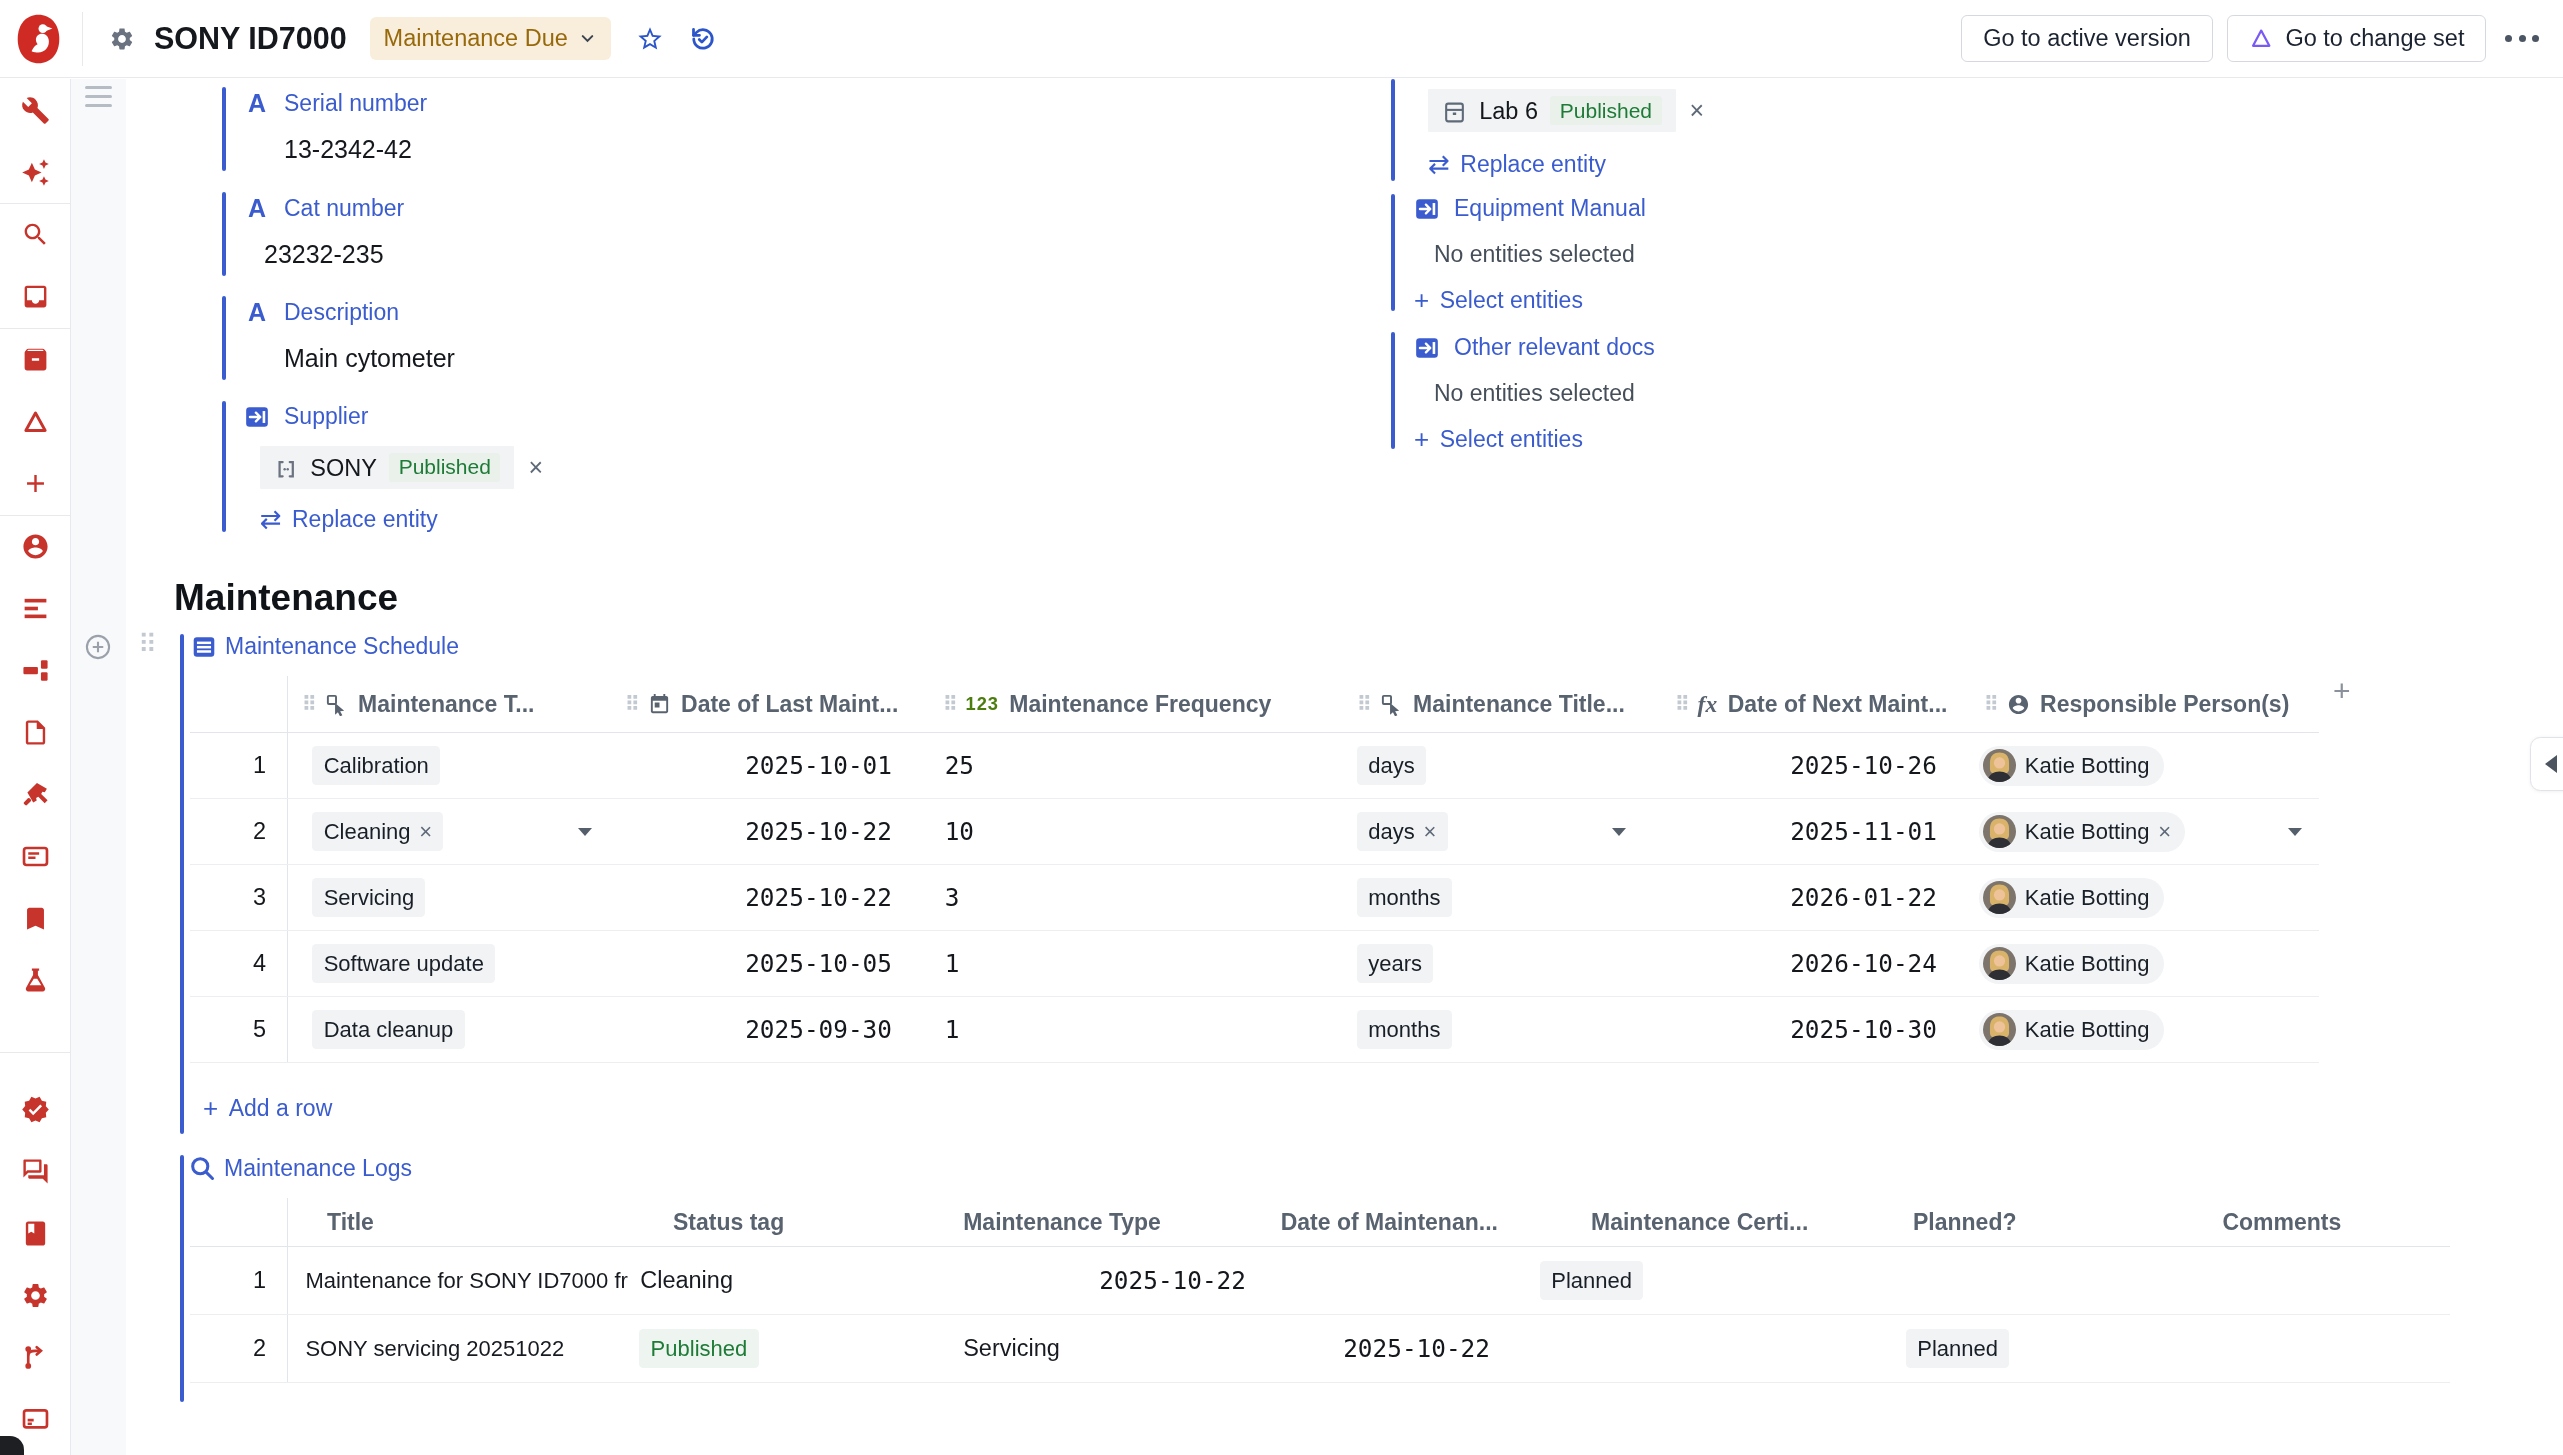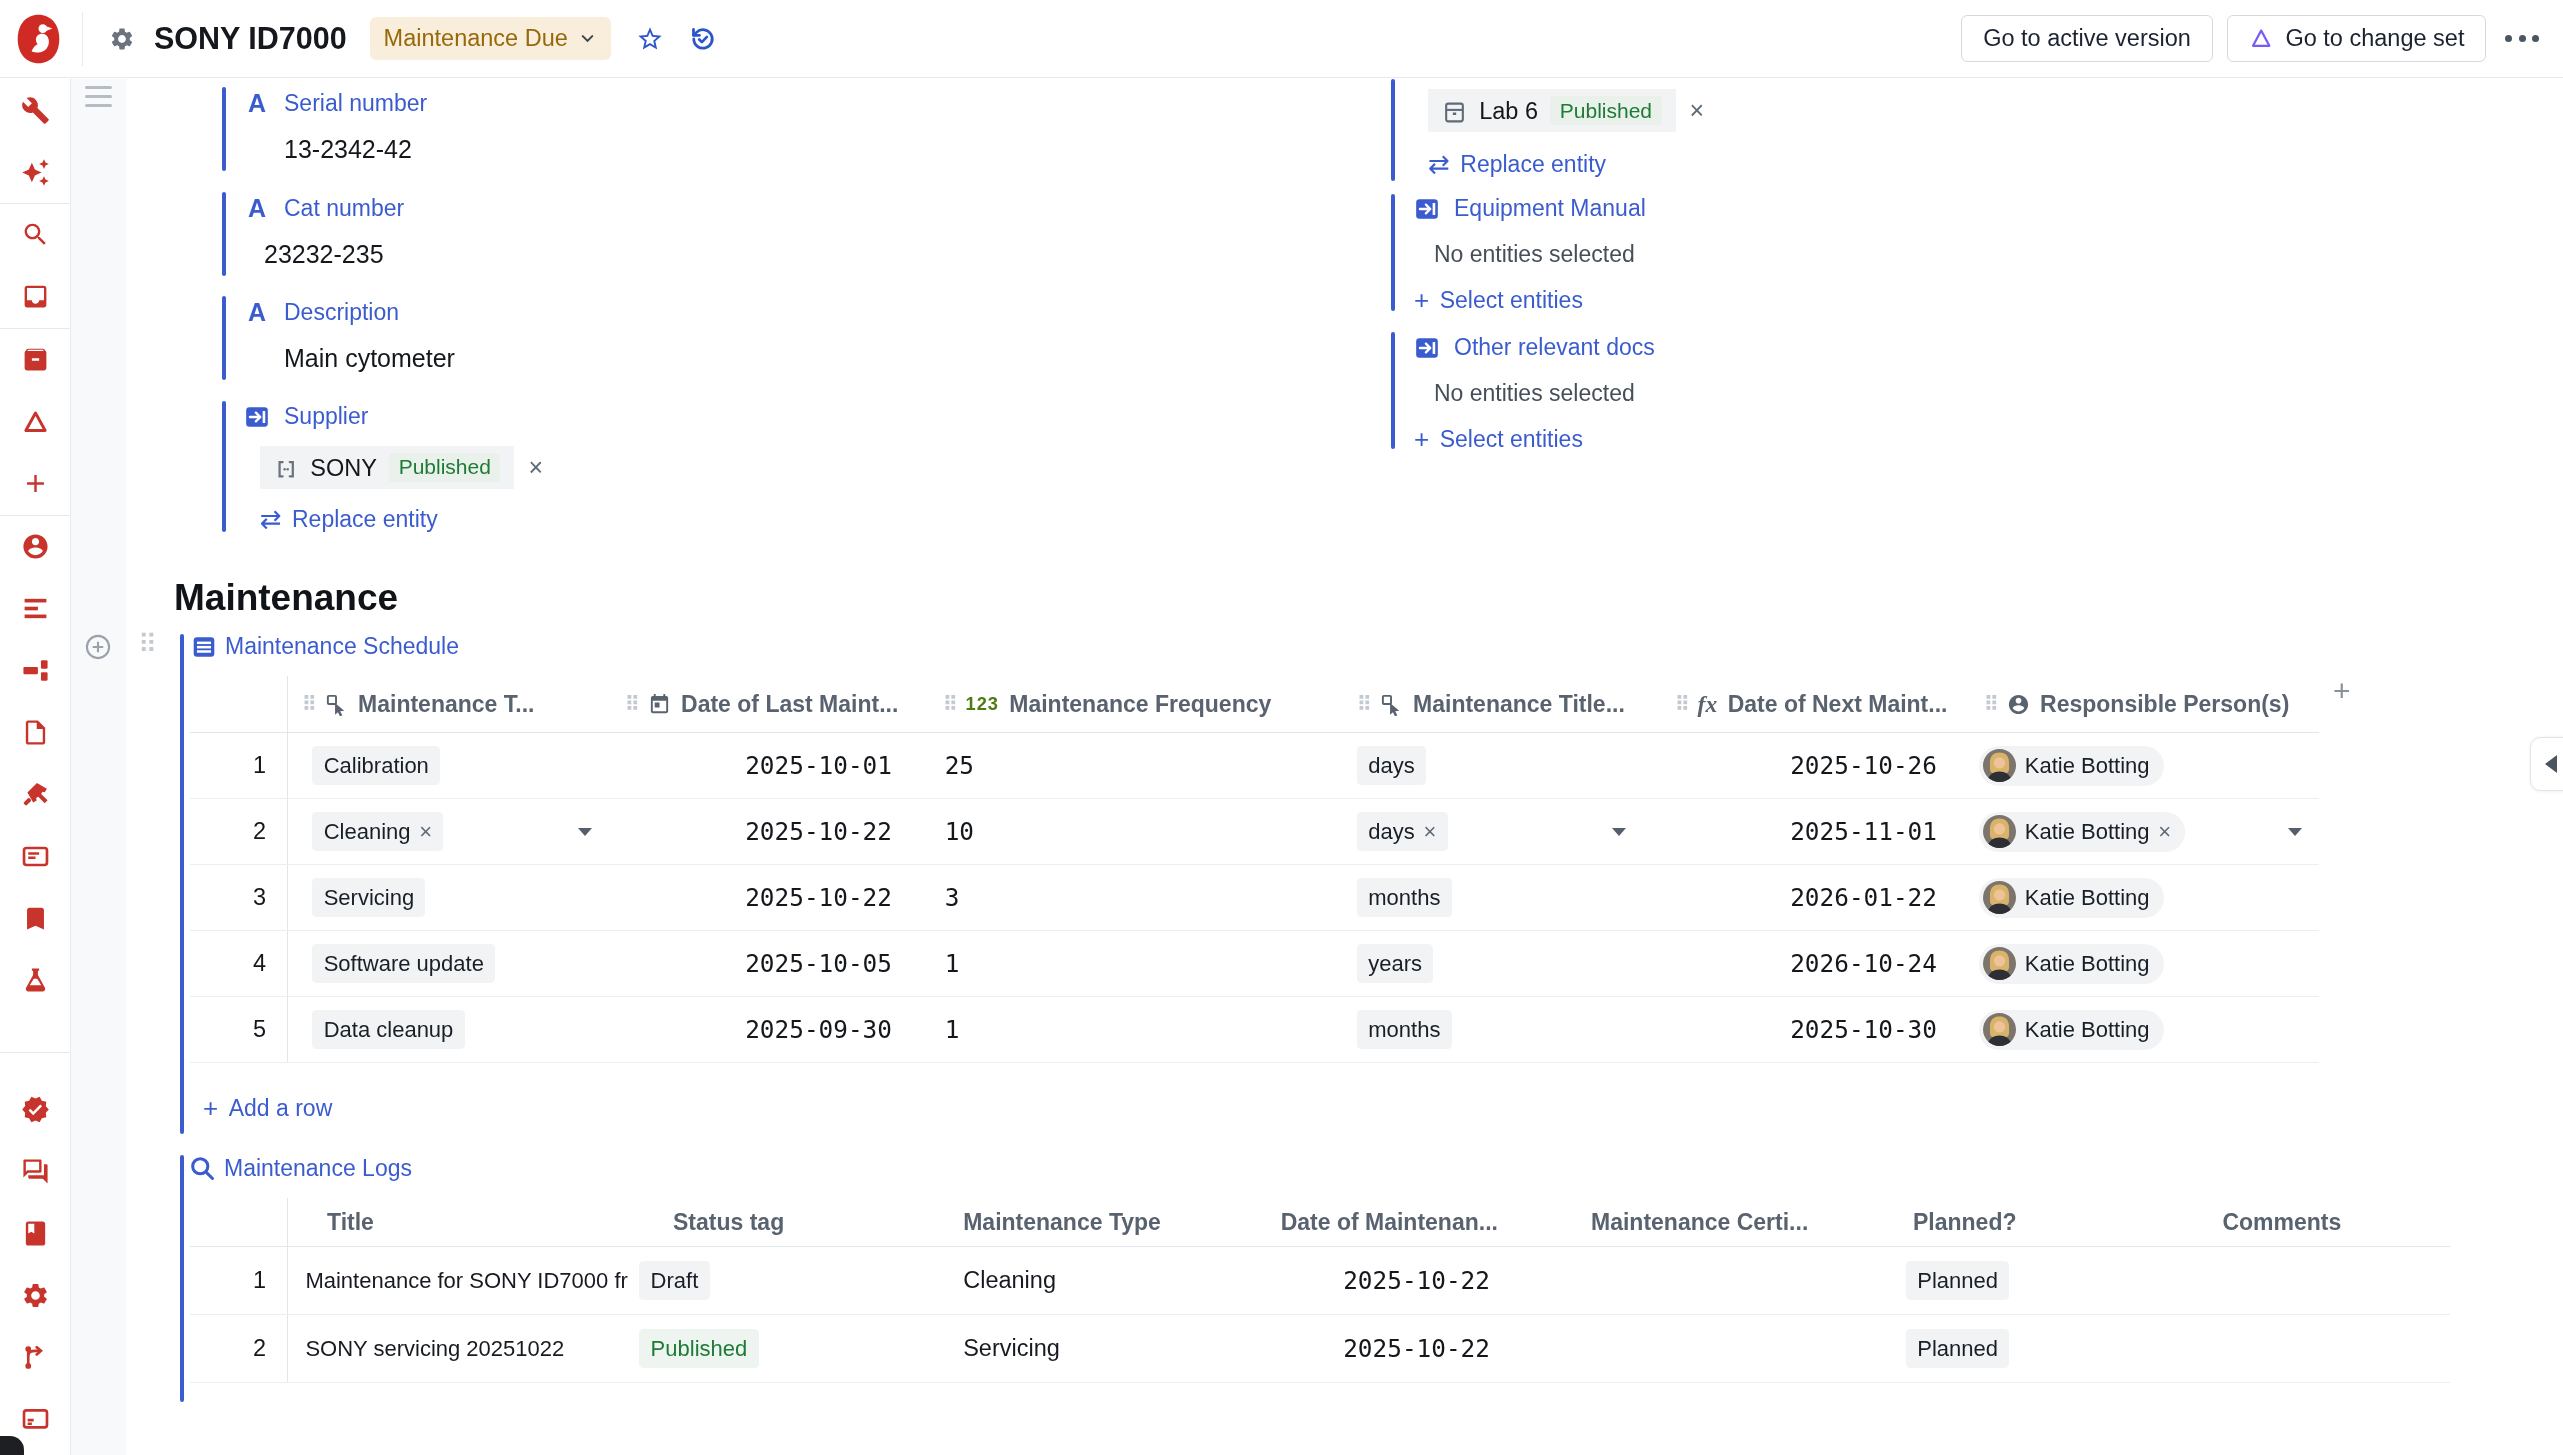--- a/index.html
+++ b/index.html
@@ -640,23 +640,20 @@
         <span>Planned?</span>
       </div>
     <div class="hc plain" style="padding-left:24.4px">
         <span>Comments</span>
       </div>
   </div>
 
   <div class="lrow">
     <div class="num">1</div>
     <div class="cell" style="padding-left:17.4px;font-size:22px">Maintenance for SONY ID7000 from</div>
-    <div class="cell" style="padding-left:11.3px">
-        <span class="chip">Draft</span>
-      </div>
     <div class="cell" style="padding-left:12.2px;font-size:23.5px">Cleaning</div>
     <div class="cell mono" style="justify-content:flex-end;padding-right:19px">2025-10-22</div>
     <div class="cell"></div>
     <div class="cell" style="padding-left:31px">
         <span class="chip">Planned</span>
       </div>
     <div class="cell"></div>
   </div>
 
   <div class="lrow">

